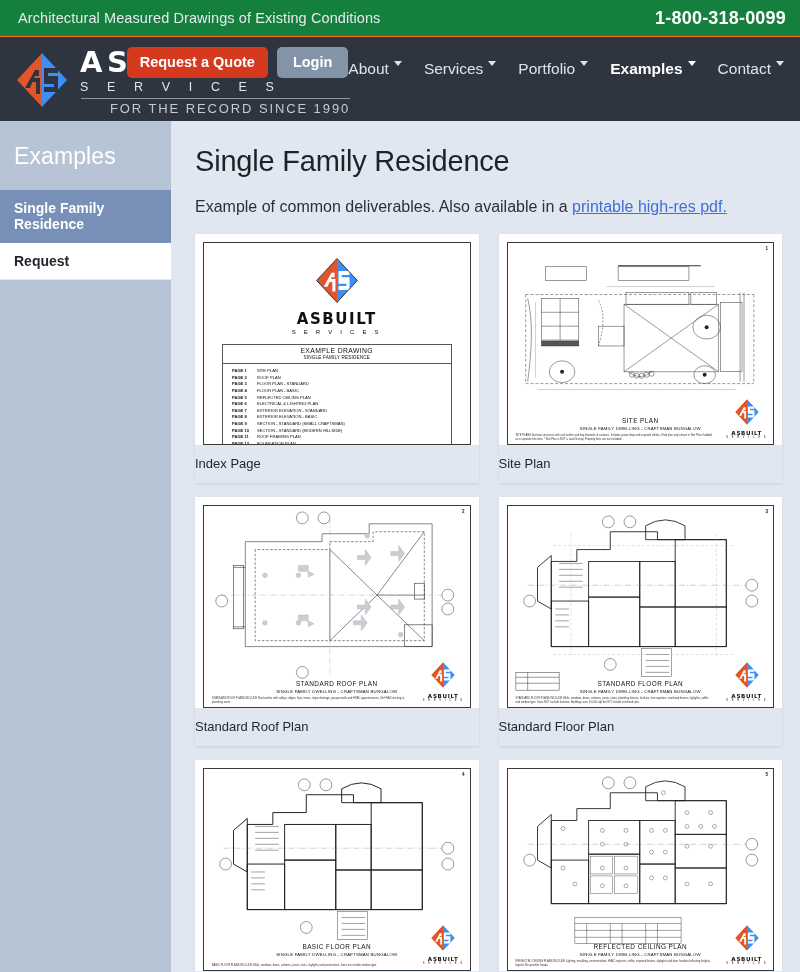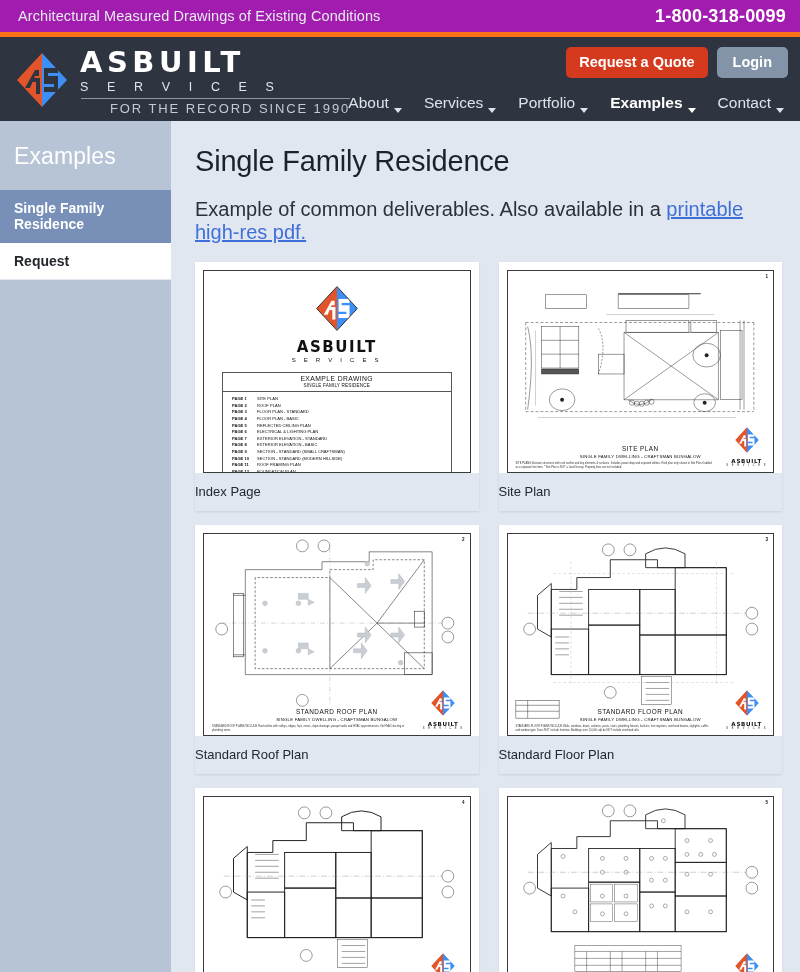--- a/index.html
+++ b/index.html
@@ -6,26 +6,26 @@
   html, body {
     width: 800px; height: 972px;
     font-family: "Liberation Sans", sans-serif;
     background: #e1e7f0;
     overflow: hidden;
   }
 
   
   .topbar {
     height: 37px;
-    background: #a21caf;
+    background: #15803d;
     display: flex;
     align-items: center;
     justify-content: space-between;
     padding: 0 14px 0 18px;
-    border-bottom: 5px solid #f97316;
+    border-bottom: 1px solid #f97316;
   }
   .topbar-tagline { color: #e7eaef; font-size: 14.5px; letter-spacing: .1px; }
   .topbar-phone { color: #ffffff; font-size: 18px; font-weight: bold; letter-spacing: .2px; }
 
   
   .header {
     height: 84px;
     background: #2f3540;
     position: relative;
     display: flex;
@@ -42,36 +42,36 @@
     color: #e2e6ec; font-size: 12.5px; letter-spacing: 7.6px;
     margin-top: 4px; line-height: 1;
   }
   .brand-rule { height: 1px; background: #8d96a3; margin: 4px 0 3px 1px; }
   .brand-tag {
     color: #c3cad4; font-size: 13px; letter-spacing: 1.9px; line-height: 1; margin-left: 30px;
   }
 
   .header-right {
     position: absolute; right: 12px; top: 0;
-    display: flex; flex-direction: column; align-items: flex-end;
+    display: flex; flex-direction: row; align-items: flex-end;
   }
   .btn-row { display: flex; gap: 9px; margin-top: 10px; }
   .btn {
     border: none; border-radius: 5px; font-size: 14.5px;
     font-weight: bold; color: #fff; cursor: pointer;
     padding: 7px 13px; line-height: 1.15;
     font-family: "Liberation Sans", sans-serif;
   }
   .btn-quote { background: #d63a1e; }
   .btn-login { background: #8494a8; padding: 7px 16px; }
 
   .nav { display: flex; gap: 22px; margin-top: 16px; padding-right: 4px; }
   .nav-item {
     color: #dfe3e9; font-size: 15.5px; cursor: pointer;
-    display: flex; align-items: flex-end; gap: 5px;
+    display: flex; align-items: flex-start; gap: 5px;
   }
   .nav-item.active { color: #ffffff; font-weight: bold; }
   .caret {
     width: 0; height: 0; border-left: 4px solid transparent;
     border-right: 4px solid transparent; border-top: 5px solid currentColor;
     display: inline-block; position: relative; top: 1px;
   }
 
   
   .page { display: flex; height: calc(972px - 37px - 84px); }
@@ -85,21 +85,21 @@
     background: #ffffff; color: #23272e; font-size: 14px; font-weight: bold;
     padding: 10px 0 10px 14px; border-bottom: 1px solid #e3e8f0; cursor: pointer;
   }
   .side-item.active { background: #7890b8; color: #ffffff; border-bottom-color: #7890b8; }
 
   .main { flex: 1; background: #e1e7f0; padding: 24px 18px 0 24px; overflow: hidden; }
   .page-title {
     font-size: 29px; color: #1d2128; font-weight: normal;
     letter-spacing: -.2px; margin-bottom: 20px;
   }
-  .page-sub { font-size: 20px; color: #2b303a; margin-bottom: 18px; }
+  .page-sub { font-size: 16px; color: #2b303a; margin-bottom: 18px; }
   .page-sub a { color: #3f6fd8; text-decoration: underline; }
 
   
   .grid {
     display: grid; grid-template-columns: 1fr 1fr;
     column-gap: 20px; row-gap: 14px;
   }
   .card {
     background: #ffffff; padding: 8px 8px 0 8px;
     box-shadow: 0 1px 2px rgba(40,50,70,.12);

